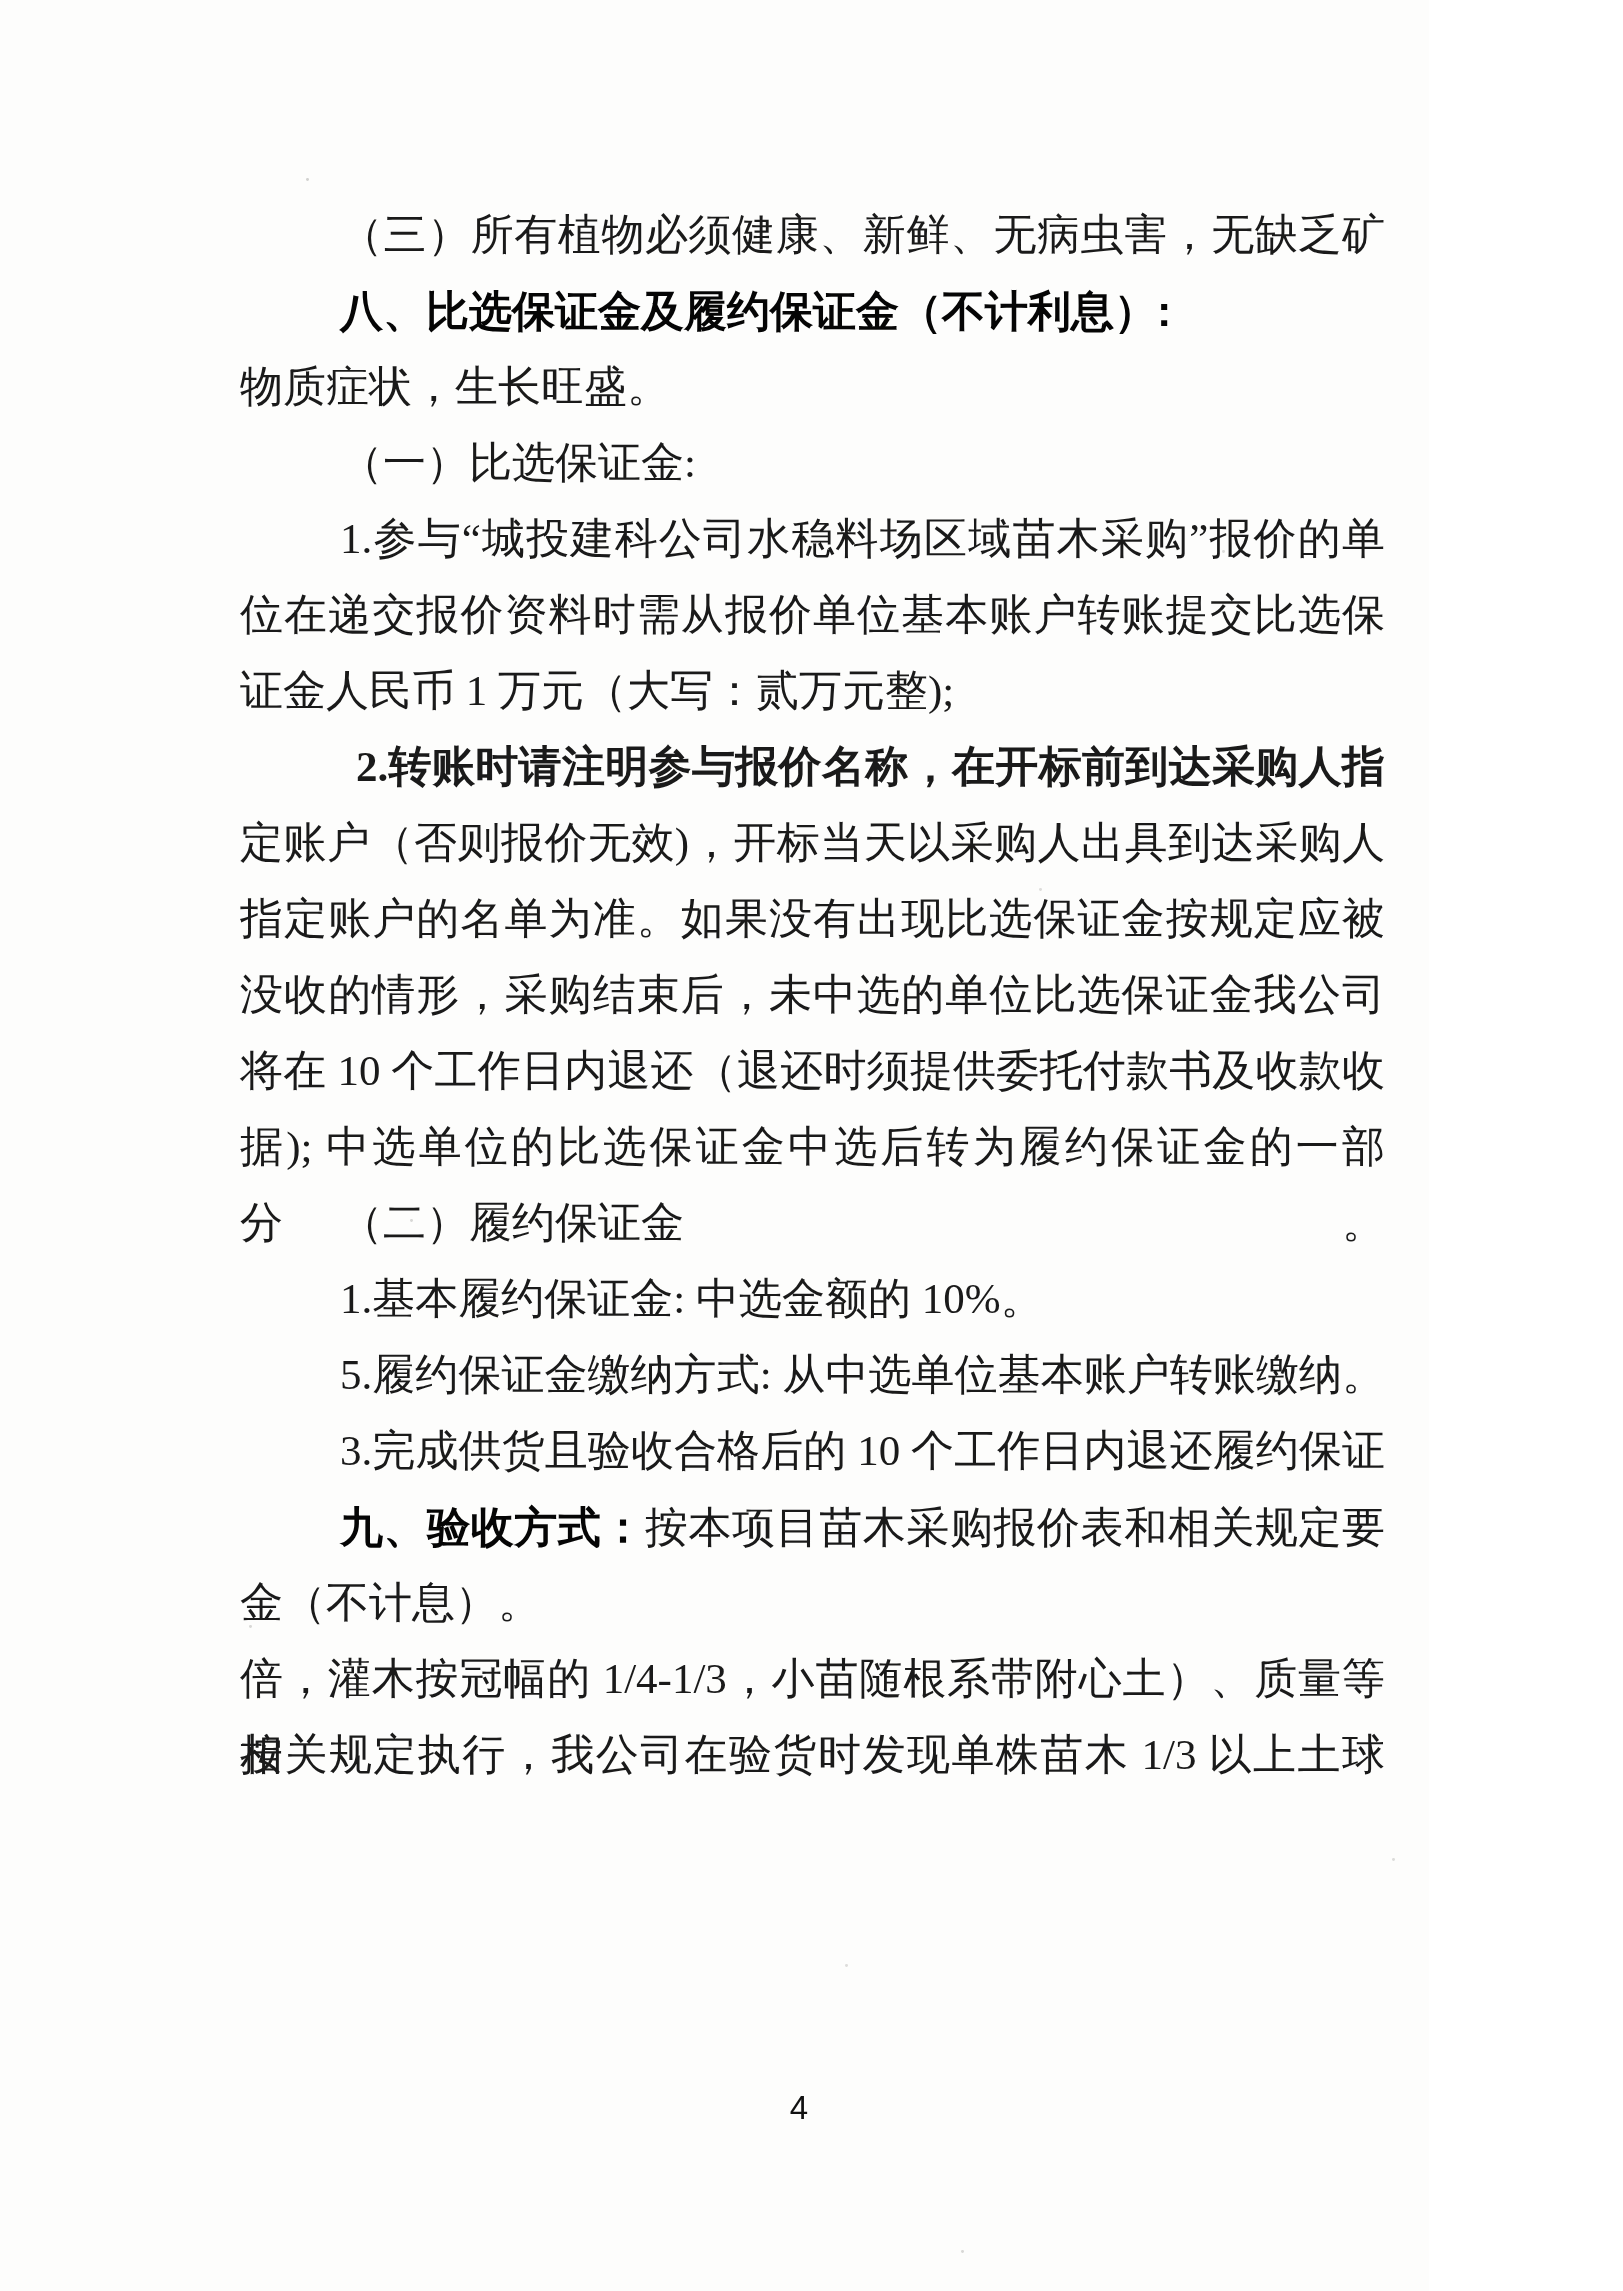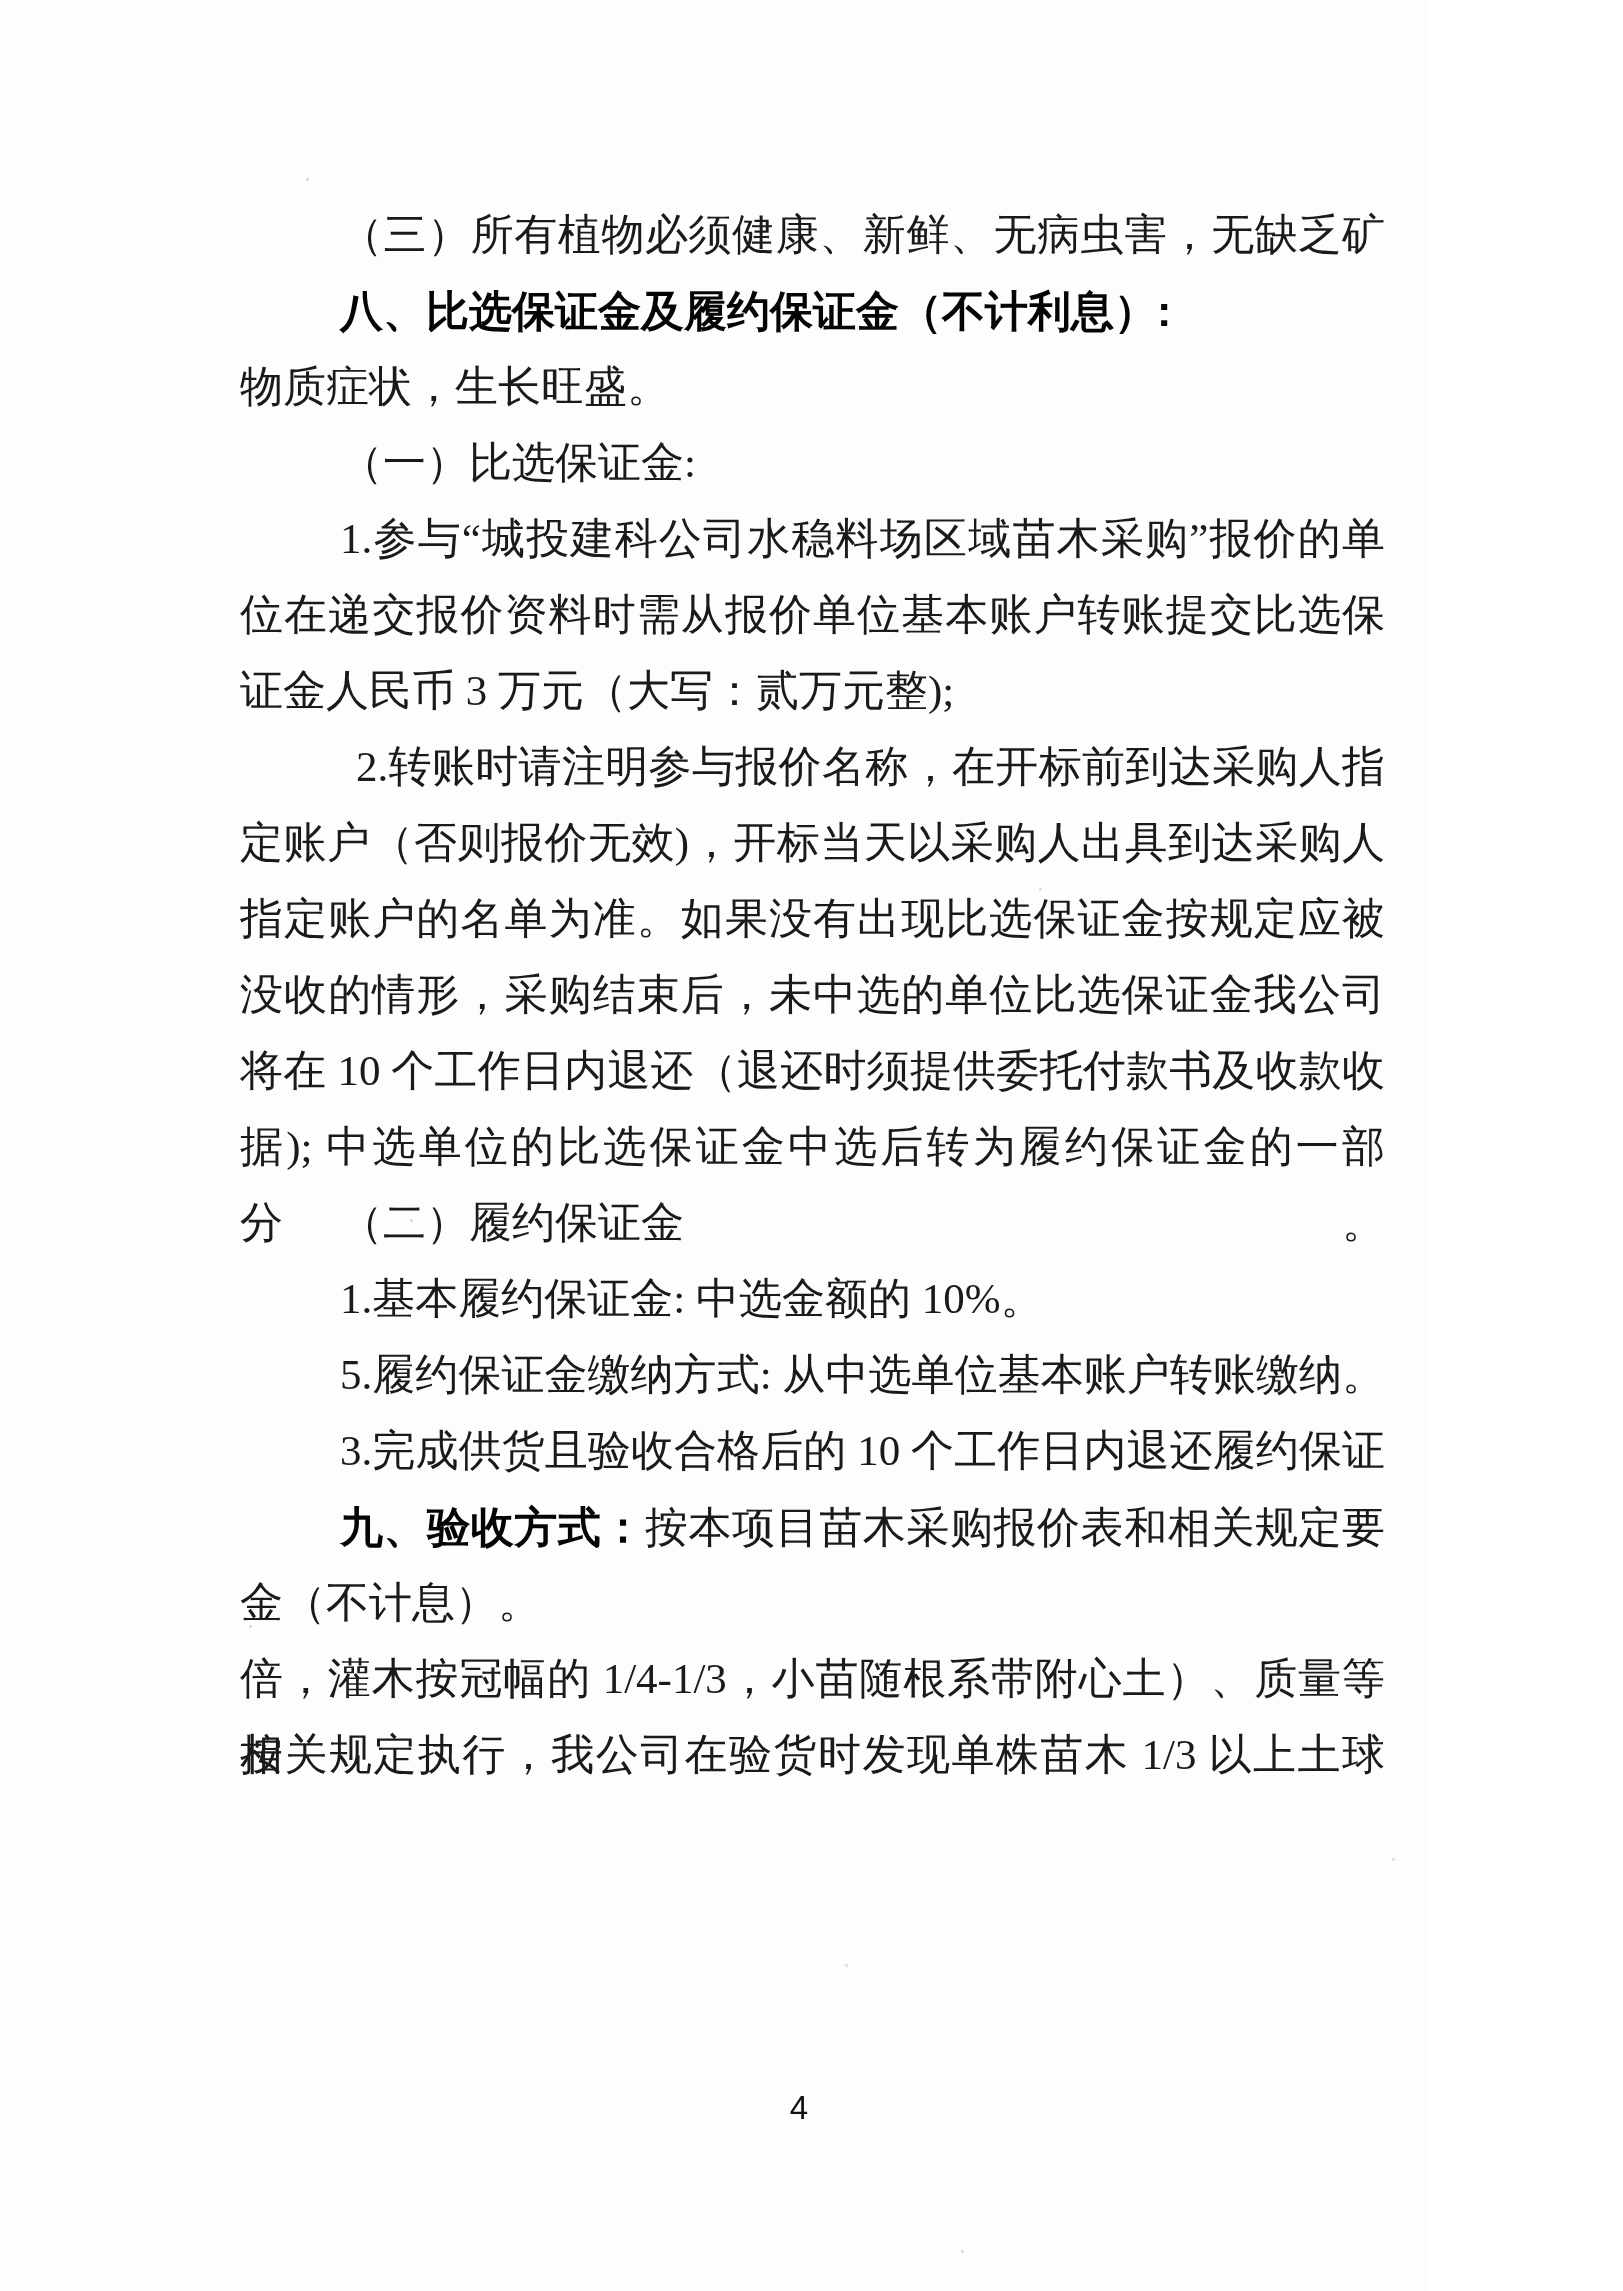--- a/index.html
+++ b/index.html
@@ -31,21 +31,21 @@
   }
   
   .full {
     white-space: normal;
     text-align: justify;
     text-align-last: justify;
   }
   
   .indent { padding-left: 100px; }
   
-  .indent-lg { padding-left: 116px; }
+  .indent-lg { padding-left: 116px; font-weight: bold; }
   
   .heading {
     font-family: "Liberation Sans", sans-serif;
     font-weight: 700;
     color: #050505;
   }
   .page-number {
     position: absolute;
     top: 2088px;
     left: 0;
@@ -82,21 +82,21 @@
 
   <div class="scan-noise"></div>
 
   <div class="text-block">
     <div class="line indent full">（三）所有植物必须健康、新鲜、无病虫害，无缺乏矿</div>
     <div class="line indent heading">八、比选保证金及履约保证金（不计利息）:</div>
     <div class="line">物质症状，生长旺盛。</div>
     <div class="line indent">（一）比选保证金:</div>
     <div class="line indent full">1.参与“城投建科公司水稳料场区域苗木采购”报价的单</div>
     <div class="line full">位在递交报价资料时需从报价单位基本账户转账提交比选保</div>
-    <div class="line">证金人民币 3 万元（大写：贰万元整);</div>
+    <div class="line">证金人民币 1 万元（大写：贰万元整);</div>
     <div class="line indent-lg full">2.转账时请注明参与报价名称，在开标前到达采购人指</div>
     <div class="line full">定账户（否则报价无效)，开标当天以采购人出具到达采购人</div>
     <div class="line full">指定账户的名单为准。如果没有出现比选保证金按规定应被</div>
     <div class="line full">没收的情形，采购结束后，未中选的单位比选保证金我公司</div>
     <div class="line full">将在 10 个工作日内退还（退还时须提供委托付款书及收款收</div>
     <div class="line full">据); 中选单位的比选保证金中选后转为履约保证金的一部分。</div>
     <div class="line indent">（二）履约保证金</div>
     <div class="line indent">1.基本履约保证金: 中选金额的 10%。</div>
     <div class="line indent full">5.履约保证金缴纳方式: 从中选单位基本账户转账缴纳。</div>
     <div class="line indent full">3.完成供货且验收合格后的 10 个工作日内退还履约保证</div>

